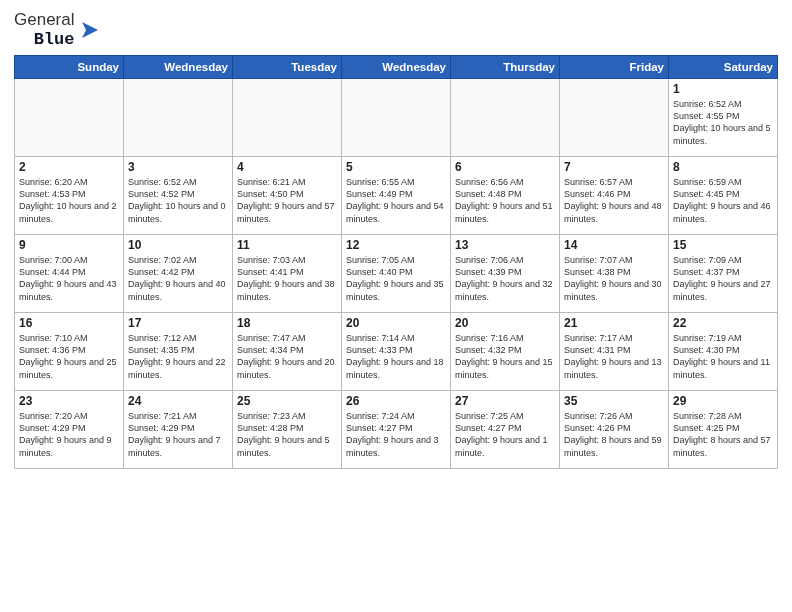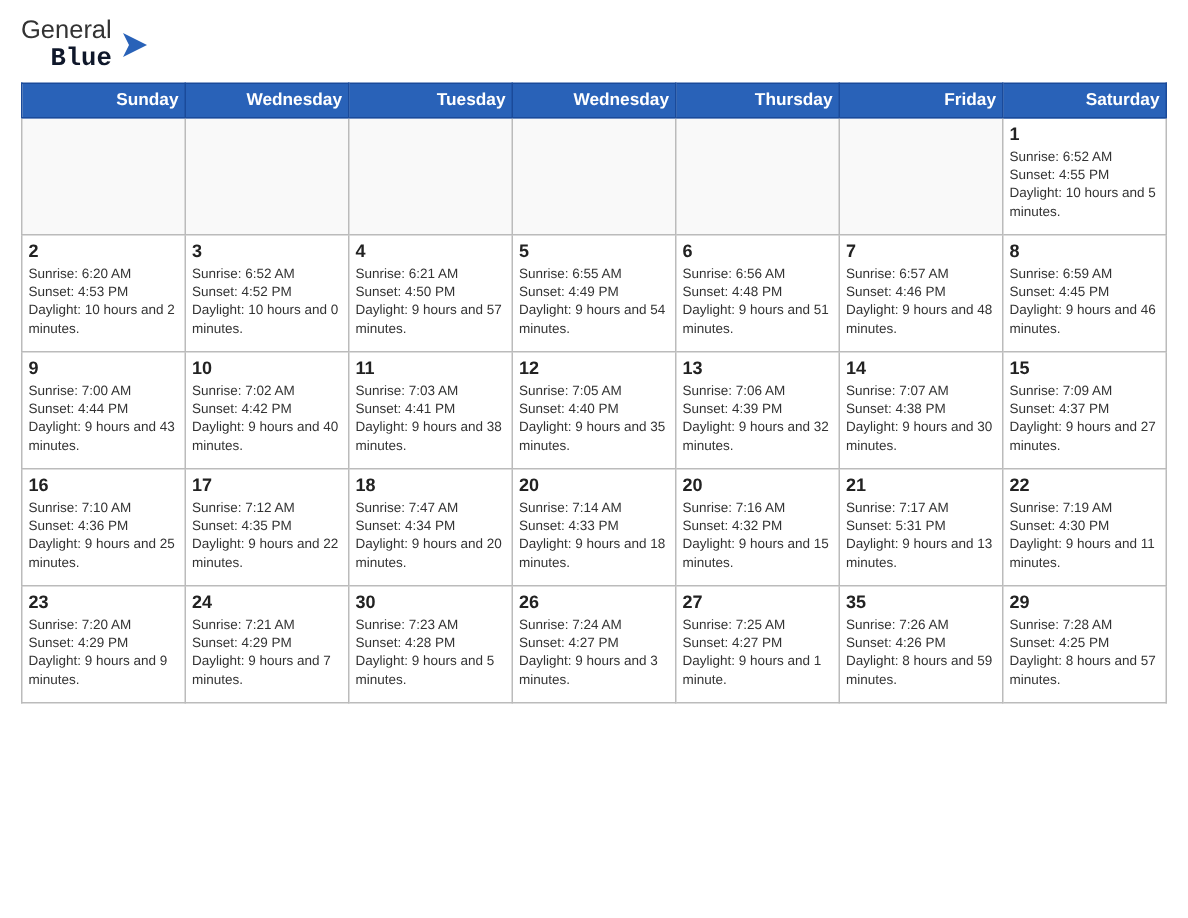--- a/index.html
+++ b/index.html
@@ -246,21 +246,21 @@
           </td>
           <td>
             <span class="day-number">20</span>
             <div class="day-info">Sunrise: 7:16 AM
 Sunset: 4:32 PM
 Daylight: 9 hours and 15 minutes.</div>
           </td>
           <td>
             <span class="day-number">21</span>
             <div class="day-info">Sunrise: 7:17 AM
-Sunset: 5:31 PM
+Sunset: 4:31 PM
 Daylight: 9 hours and 13 minutes.</div>
           </td>
           <td>
             <span class="day-number">22</span>
             <div class="day-info">Sunrise: 7:19 AM
 Sunset: 4:30 PM
 Daylight: 9 hours and 11 minutes.</div>
           </td>
         </tr>
         <tr>
@@ -270,21 +270,21 @@
 Sunset: 4:29 PM
 Daylight: 9 hours and 9 minutes.</div>
           </td>
           <td>
             <span class="day-number">24</span>
             <div class="day-info">Sunrise: 7:21 AM
 Sunset: 4:29 PM
 Daylight: 9 hours and 7 minutes.</div>
           </td>
           <td>
-            <span class="day-number">30</span>
+            <span class="day-number">25</span>
             <div class="day-info">Sunrise: 7:23 AM
 Sunset: 4:28 PM
 Daylight: 9 hours and 5 minutes.</div>
           </td>
           <td>
             <span class="day-number">26</span>
             <div class="day-info">Sunrise: 7:24 AM
 Sunset: 4:27 PM
 Daylight: 9 hours and 3 minutes.</div>
           </td>

